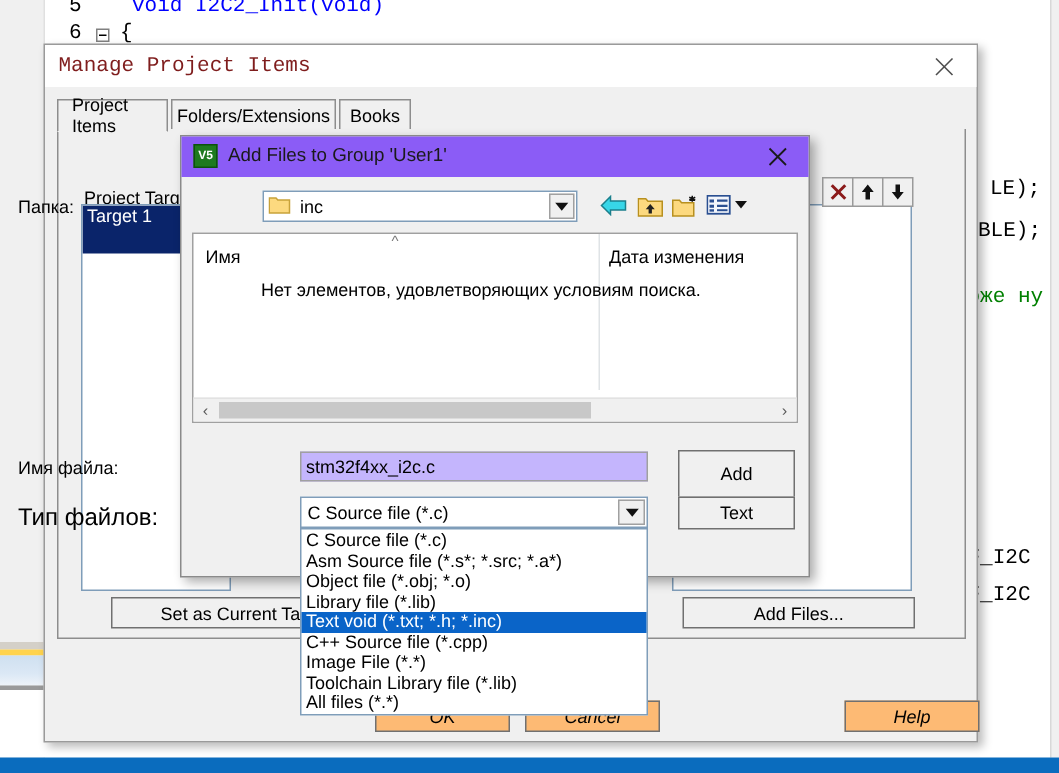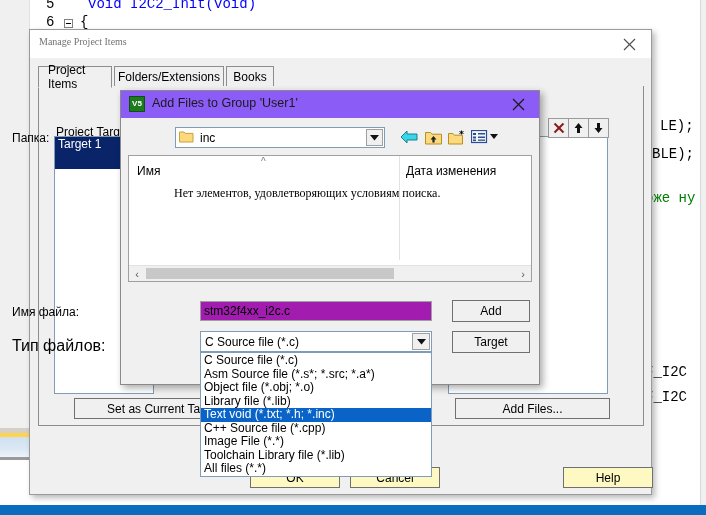--- a/index.html
+++ b/index.html
@@ -57,22 +57,22 @@
     position:absolute;left:29px;top:29px;width:623px;height:466px;
     background:#f0f0f0;
     border:1px solid #9a9a9a;
     box-sizing:border-box;
     box-shadow:3px 3px 6px rgba(0,0,0,0.28);
   }
   #manage-titlebar{
     position:absolute;left:0;top:0;width:100%;height:28px;background:#ffffff;
   }
   #manage-title{
-    position:absolute;left:9px;top:6px;font-size:10px;color:#737373;
-    font-family:Liberation Serif, serif;
+    position:absolute;left:9px;top:6px;font-size:14px;color:#7f1d1d;
+    font-family:Liberation Mono, monospace;
   }
   #manage-close{
     position:absolute;right:0;top:0;width:44px;height:28px;
     display:flex;align-items:center;justify-content:center;
     cursor:default;
   }
   #manage-close svg{display:block;}
 
   
   #tabstrip{position:absolute;left:8px;top:36px;width:606px;height:21px;}
@@ -127,22 +127,22 @@
   
   #btn-add-files{
     position:absolute;left:455px;top:398px;width:155px;height:21px;
     border:1px solid #707070;background:#f0f0f0;box-sizing:border-box;
     display:flex;align-items:center;justify-content:center;font-size:12px;cursor:default;
   }
 
   
   .bottom-btn{
     position:absolute;top:467px;height:21px;width:90px;
-    border:1px solid #707070;background:#fef9c3;box-sizing:border-box;
-    display:flex;align-items:center;justify-content:center;font-size:12px;cursor:default;
+    border:1px solid #707070;background:#fdba74;box-sizing:border-box;
+    display:flex;align-items:center;justify-content:center;font-size:12px;cursor:default;font-style:italic;
   }
   #btn-ok{left:250px;}
   #btn-cancel{left:350px;}
   #btn-help{left:563px;}
 
   
   #addfiles-dialog{
     position:absolute;left:120px;top:90px;width:420px;height:295px;
     background:#f0f0f0;border:1px solid #8a8a8a;box-sizing:border-box;
     box-shadow:3px 3px 7px rgba(0,0,0,0.33);
@@ -179,33 +179,33 @@
 
   
   #af-filelist{
     position:absolute;left:128px;top:155px;width:404px;height:127px;
     background:#ffffff;border:1px solid #a0a0a0;box-sizing:border-box;
   }
   #af-col-name{position:absolute;left:8px;top:8px;font-size:12px;}
   #af-col-date{position:absolute;left:277px;top:8px;font-size:12px;}
   #af-col-divider{position:absolute;left:270px;top:0px;width:1px;height:104px;background:#dfe3e6;}
   #af-sort-caret{position:absolute;left:132px;top:0px;font-size:10px;color:#7a7a7a;}
-  #af-empty{position:absolute;left:45px;top:30px;font-size:12px;color:#000;font-family:Liberation Serif, serif;}
+  #af-empty{position:absolute;left:45px;top:30px;font-size:12px;color:#000;}
   #af-hscroll{
     position:absolute;left:0;bottom:0;width:100%;height:16px;background:#f0f0f0;
     border-top:1px solid #e2e2e2;box-sizing:border-box;
   }
   #af-hscroll .arrow{position:absolute;top:0;width:14px;height:15px;display:flex;align-items:center;justify-content:center;color:#5a5a5a;font-size:11px;cursor:default;}
   #af-hscroll .thumb{position:absolute;left:17px;top:2px;width:248px;height:11px;background:#c8c8c8;cursor:default;}
 
   
   #af-fname-label{position:absolute;left:12px;top:305px;font-size:12px;}
   #af-fname-input{
     position:absolute;left:200px;top:301px;width:232px;height:20px;
-    background:#a21caf;border:1px solid #a0a0a0;box-sizing:border-box;
+    background:#c4b5fd;border:1px solid #a0a0a0;box-sizing:border-box;
     font-family:"Liberation Sans",sans-serif;font-size:12px;
     padding:0 3px;outline:none;color:#000;
   }
   #af-ftype-label{position:absolute;left:12px;top:337px;font-size:16px;}
   #af-ftype-combo{
     position:absolute;left:200px;top:331px;width:232px;height:21px;
     background:#fff;border:1px solid #7f9db9;box-sizing:border-box;
     display:flex;align-items:center;
   }
   #af-ftype-text{margin-left:4px;font-size:12px;}
@@ -222,21 +222,21 @@
     z-index:50;padding:1px 0 0 0;
   }
   .dd-item{
     height:13.5px;line-height:13.5px;font-size:12px;padding-left:3px;color:#000;
     white-space:nowrap;cursor:default;
   }
   .dd-item.sel{background:#0a64c8;color:#fff;}
 
   
   #af-btn-add{
-    position:absolute;left:452px;top:300px;width:78px;height:22px;
+    position:absolute;left:452px;top:300px;width:78px;height:32px;
     border:1px solid #707070;background:#f0f0f0;box-sizing:border-box;
     display:flex;align-items:center;justify-content:center;font-size:12px;cursor:default;
   }
   #af-btn-close{
     position:absolute;left:452px;top:331px;width:78px;height:22px;
     border:1px solid #707070;background:#f0f0f0;box-sizing:border-box;
     display:flex;align-items:center;justify-content:center;font-size:12px;cursor:default;
   }
 </style>
 </head>
@@ -435,16 +435,16 @@
     <div class="dd-item">C++ Source file (*.cpp)</div>
     <div class="dd-item">Image File (*.*)</div>
     <div class="dd-item">Toolchain Library file (*.lib)</div>
     <div class="dd-item">All files (*.*)</div>
   </div>
 
 <div id="af-btn-add">
   <span>Add</span>
 </div>
 <div id="af-btn-close">
-  <span>Target</span>
+  <span>Text</span>
 </div>
 
 <div id="statusbar"></div>
 
 </body></html>

